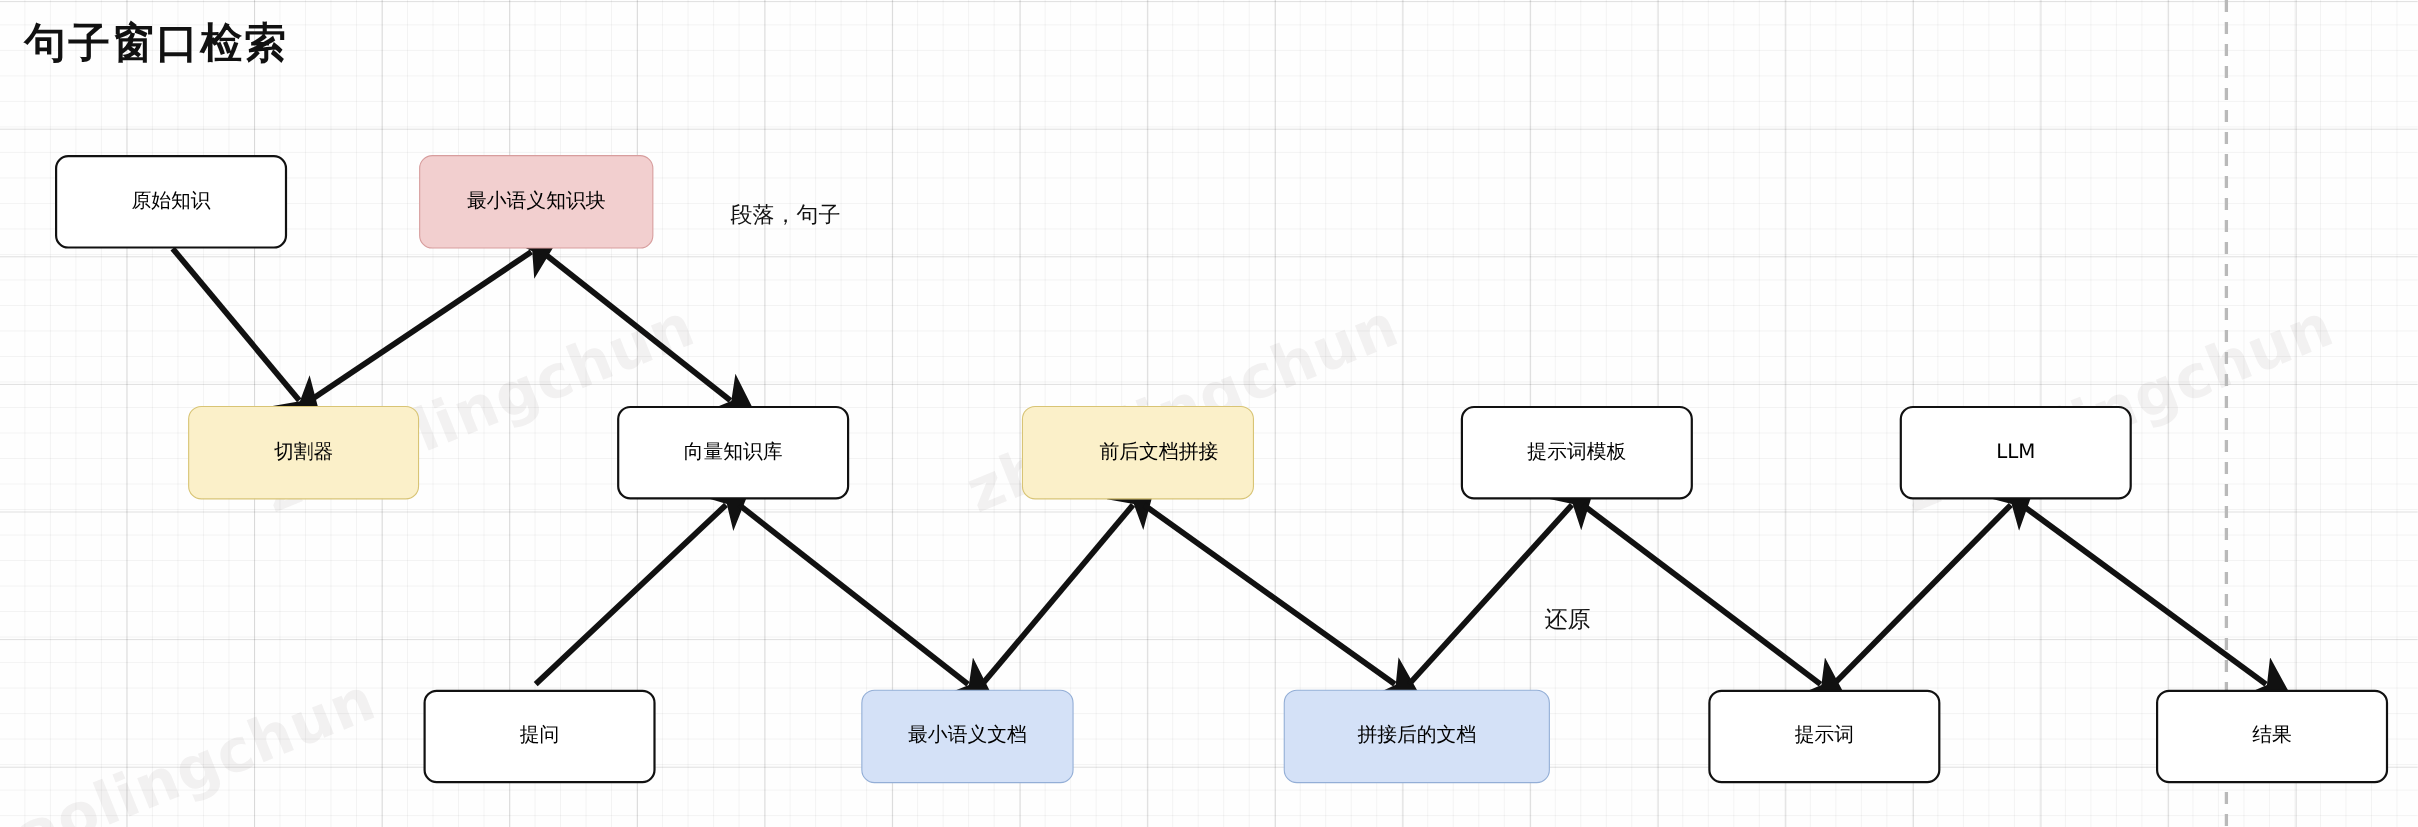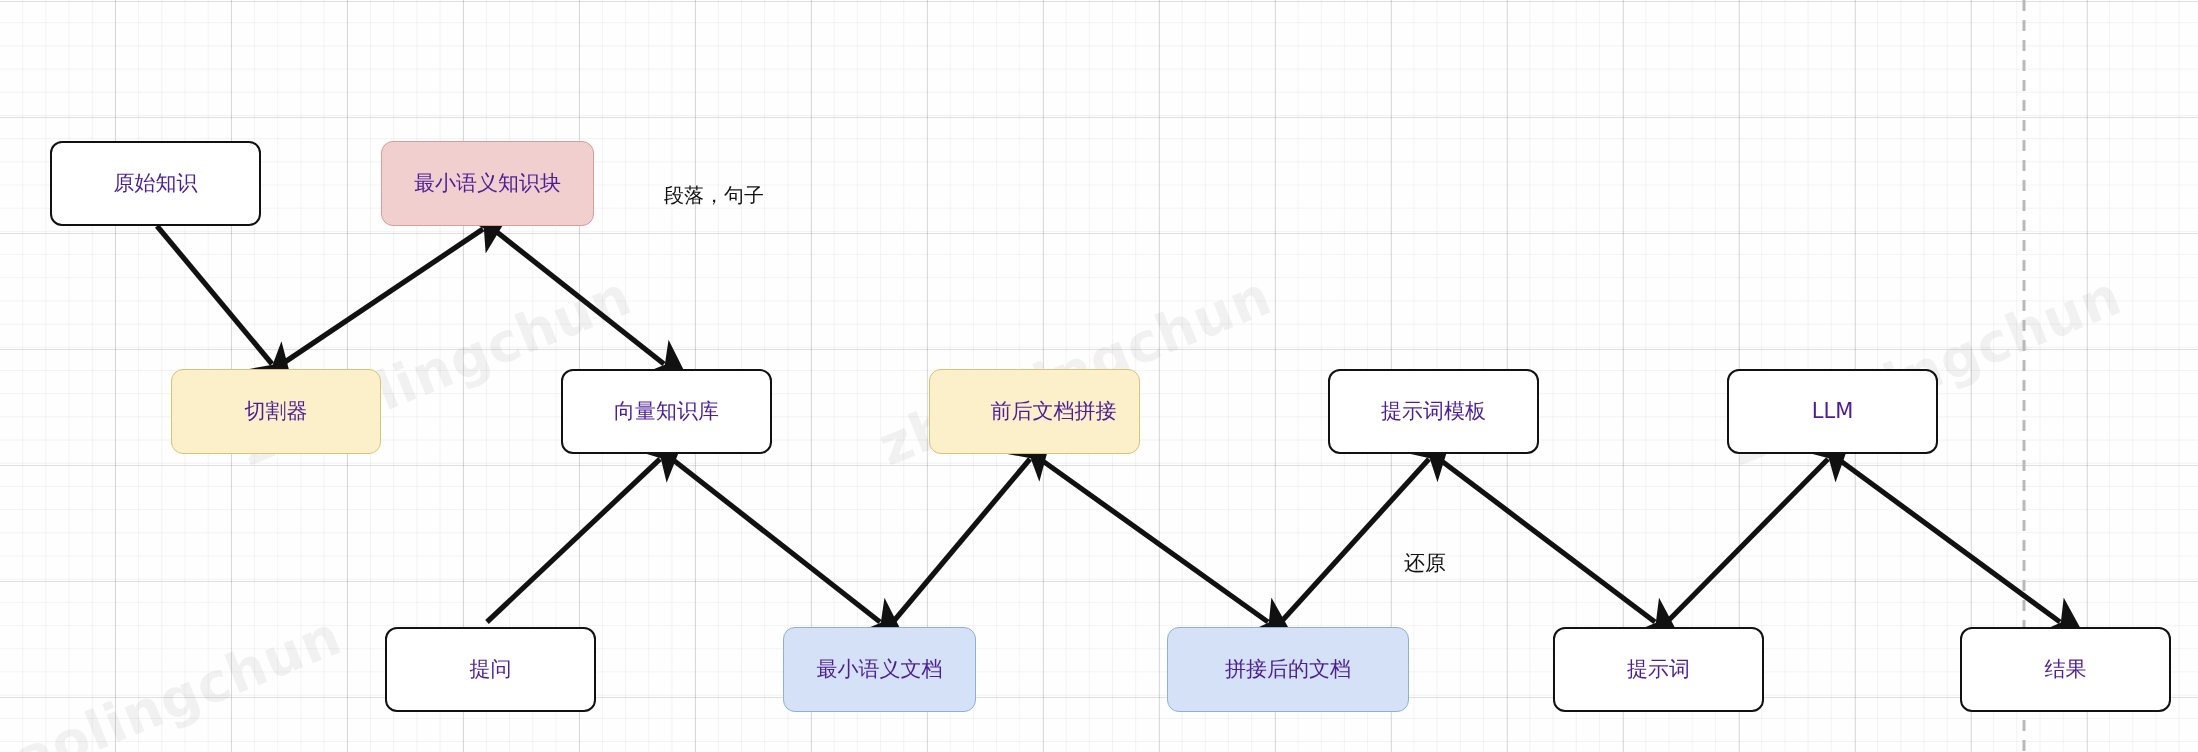--- a/index.html
+++ b/index.html
@@ -61,22 +61,22 @@
   }
 
   
   .node {
     position: absolute;
     box-sizing: border-box;
     display: flex;
     align-items: center;
     justify-content: center;
     border-radius: 12px;
-    font-size: 21px;
-    color: #4c1d95;
+    font-size: 18px;
+    color: #000000;
     text-align: center;
     line-height: 1.25;
     white-space: nowrap;
   }
   .node.plain  { background: #ffffff; border: 2.2px solid #111111; }
   .node.pink   { background: #f2cfcf; border: 1.6px solid #d79d9d; align-items: center; }
   .node.yellow { background: #fbf0c9; border: 1.6px solid #d8c475; }
   .node.blue   { background: #d4e1f7; border: 1.6px solid #93aed6; }
 
   
@@ -125,20 +125,21 @@
         <line x1="1040" y1="459" x2="1268" y2="622"></line>
         <line x1="1281" y1="622" x2="1429" y2="459"></line>
         <line x1="1439" y1="459" x2="1655" y2="622"></line>
         <line x1="1667" y1="622" x2="1828" y2="459"></line>
         <line x1="1838" y1="459" x2="2060" y2="622"></line>
       </g>
 
     <line x1="2024" y1="0" x2="2024" y2="752" stroke="#b9b9b9" stroke-width="3" stroke-dasharray="11 9"></line>
   </svg>
 
+  <div id="title">句子窗口检索</div>
 
   <div id="node-layer">
       <div class="node plain" style="left: 50px; top: 141px; width: 211px; height: 85px;">
         <span>原始知识</span>
       </div>
       <div class="node pink" style="left: 381px; top: 141px; width: 213px; height: 85px;">
         <span>最小语义知识块</span>
       </div>
       <div class="node yellow" style="left: 171px; top: 369px; width: 210px; height: 85px;">
         <span>切割器</span>

